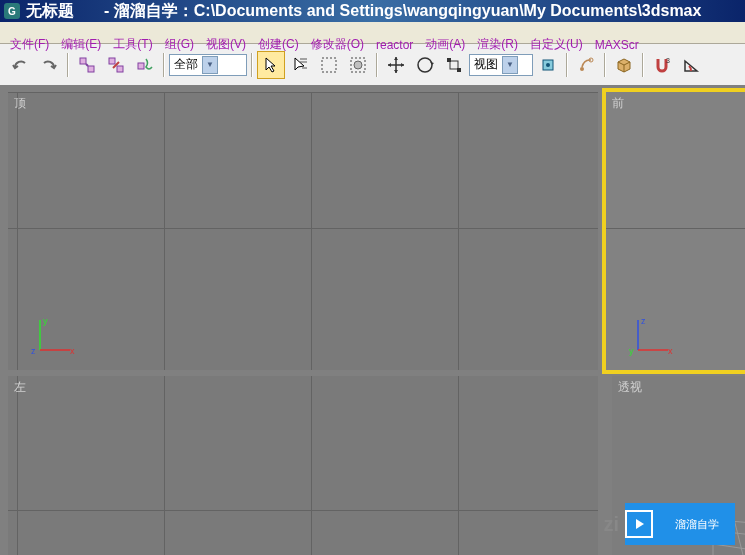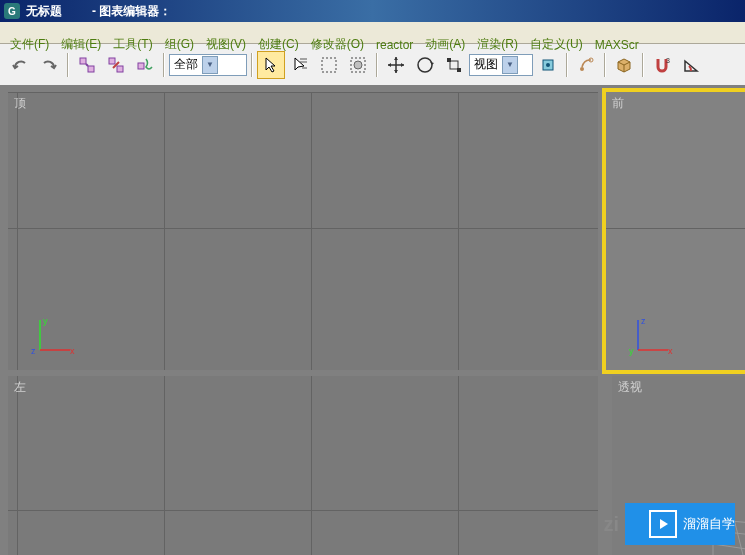--- a/index.html
+++ b/index.html
@@ -31,38 +31,38 @@
   display: flex;
   align-items: center;
   justify-content: center;
   font-size: 10px;
   color: white;
   font-weight: bold;
 }
 .title-text {
   color: #fff;
   font-weight: bold;
-  font-size: 12px;
+  font-size: 16px;
   white-space: nowrap;
 }
 .title-doc { margin-right: 30px; }
 
 
 .menu-bar {
   height: 22px;
   background: #ece9d8;
   display: flex;
   align-items: center;
   padding: 0 4px;
   border-bottom: 1px solid #aca899;
 }
 .menu-item {
   padding: 17px 6px;
   cursor: pointer;
-  color: #4d7c0f;
+  color: #a21caf;
   margin-top: 24px;
 }
 
 
 .toolbar {
   height: 42px;
   background: #f0f0f0;
   display: flex;
   align-items: center;
   padding: 2px 6px;
@@ -172,44 +172,45 @@
   color: #888;
   font-size: 20px;
   font-weight: bold;
 }
 .watermark-box {
   width: 110px;
   height: 42px;
   background: #2090e8;
   display: flex;
   align-items: center;
-  justify-content: flex-end;
-  gap: 6px;
+  justify-content: flex-start;
+  gap: 22px;
   color: white;
-  font-size: 13px;
+  font-size: 11px;
 }
 .watermark-play {
   width: 28px;
   height: 28px;
   border: 2px solid white;
   display: flex;
   align-items: center;
   justify-content: center;
 }
 
 
 .ico { width: 20px; height: 20px; }
 </style>
 </head>
 <body>
 
 <div class="title-bar">
   <div class="app-icon">G</div>
   <span class="title-text title-doc">无标题</span>
-  <span class="title-text">- 图表编辑器：</span>
+  <span class="title-text">- 溜溜自学：</span>
+  <span class="title-text">C:\Documents and Settings\wangqingyuan\My Documents\3dsmax</span>
 </div>
 
 <div class="menu-bar">
   <span class="menu-item">文件(F)</span>
   <span class="menu-item">编辑(E)</span>
   <span class="menu-item">工具(T)</span>
   <span class="menu-item">组(G)</span>
   <span class="menu-item">视图(V)</span>
   <span class="menu-item">创建(C)</span>
   <span class="menu-item">修改器(O)</span>

